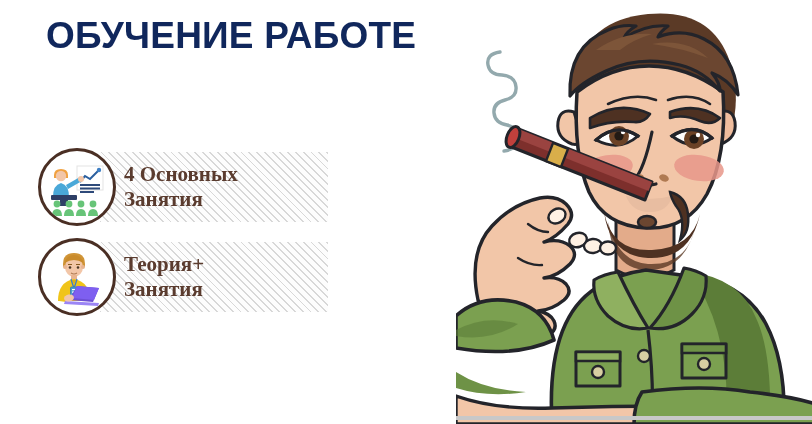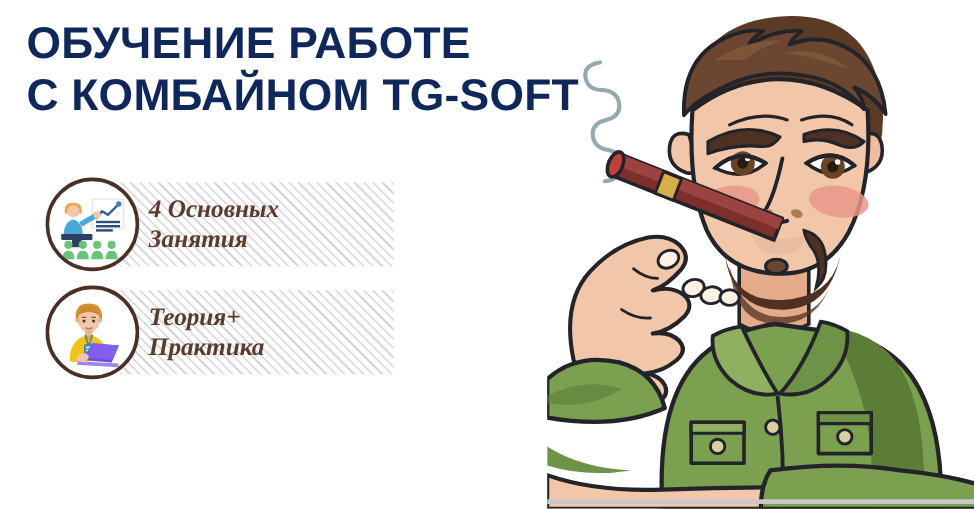--- a/index.html
+++ b/index.html
@@ -17,20 +17,21 @@
     z-index:5;
   }
   .title-line {
     font-family:"Liberation Sans", sans-serif;
     font-weight:700;
     font-size:37px;
     line-height:44px;
     letter-spacing:0.2px;
     color:#10275c;
     white-space:nowrap;
+    margin-left:24px;
   }
 
   
   #features {
     position:absolute;
     left:38px; top:148px;
     width:290px;
     z-index:5;
   }
   .feature-card {
@@ -58,21 +59,20 @@
     overflow:hidden;
     display:flex; align-items:center; justify-content:center;
   }
   .card-icon-ring svg { display:block; }
   .card-label {
     position:absolute;
     left:86px; top:50%;
     transform:translateY(-50%);
     font-family:"Liberation Serif", serif;
     font-weight:700;
-    font-style:italic;
     font-size:21px;
     line-height:25px;
     color:#5a3b2e;
     white-space:pre-line;
     z-index:3;
   }
 
   
   #illustration {
     position:absolute;
@@ -80,21 +80,20 @@
     width:360px; height:424px;
     z-index:4;
   }
   #illustration svg { display:block; }
 </style>
 </head>
 <body>
 
 <div id="title-block">
   <div class="title-line">ОБУЧЕНИЕ РАБОТЕ</div>
-  <div class="title-line">С КОМБАЙНОМ TG-SOFT</div>
 </div>
 
 <div id="features">
 
   <div class="feature-card">
     <div class="card-hatch"></div>
     <div class="card-icon-ring">
       <svg width="60" height="60" viewBox="0 0 60 60">
 
         <rect x="30" y="9" width="26" height="24" fill="#ffffff" stroke="#e3e3e3" stroke-width="1"></rect>
@@ -166,21 +165,21 @@
         <path d="M12 53 q1-13 9-16 q2 10-2 17 z" fill="#f0c419"></path>
 
         <path d="M30 38 l22 2 l-6 14 l-24-2 z" fill="#6d4fd4"></path>
         <path d="M30 38 l22 2 l-5 12 l-22-2 z" fill="#7e5ff0"></path>
         <path d="M18 53 l34 2 l-1 3 l-34-2 z" fill="#9b85f5"></path>
 
         <ellipse cx="22" cy="50" rx="5" ry="3.5" fill="#f2c6a8" transform="rotate(-12 22 50)"></ellipse>
       </svg>
     </div>
     <div class="card-label">Теория+
-Практика</div>
+Занятия</div>
   </div>
 
 </div>
 
 <div id="illustration">
   <svg width="360" height="424" viewBox="0 0 360 424">
 
     <g>
       <path d="M44 52 q-14 2-12 13 q2 10 14 10 q13 1 14 12 q1 10-11 13 q-12 3-11 13 q1 10 13 12 q13 3 11 14 q-2 11-14 12" fill="none" stroke="#ffffff" stroke-width="9" stroke-linecap="round" opacity="0.9"></path>
       <path d="M44 52 q-14 2-12 13 q2 10 14 10 q13 1 14 12 q1 10-11 13 q-12 3-11 13 q1 10 13 12 q13 3 11 14 q-2 11-14 12" fill="none" stroke="#93a9ad" stroke-width="3.4" stroke-linecap="round"></path>

